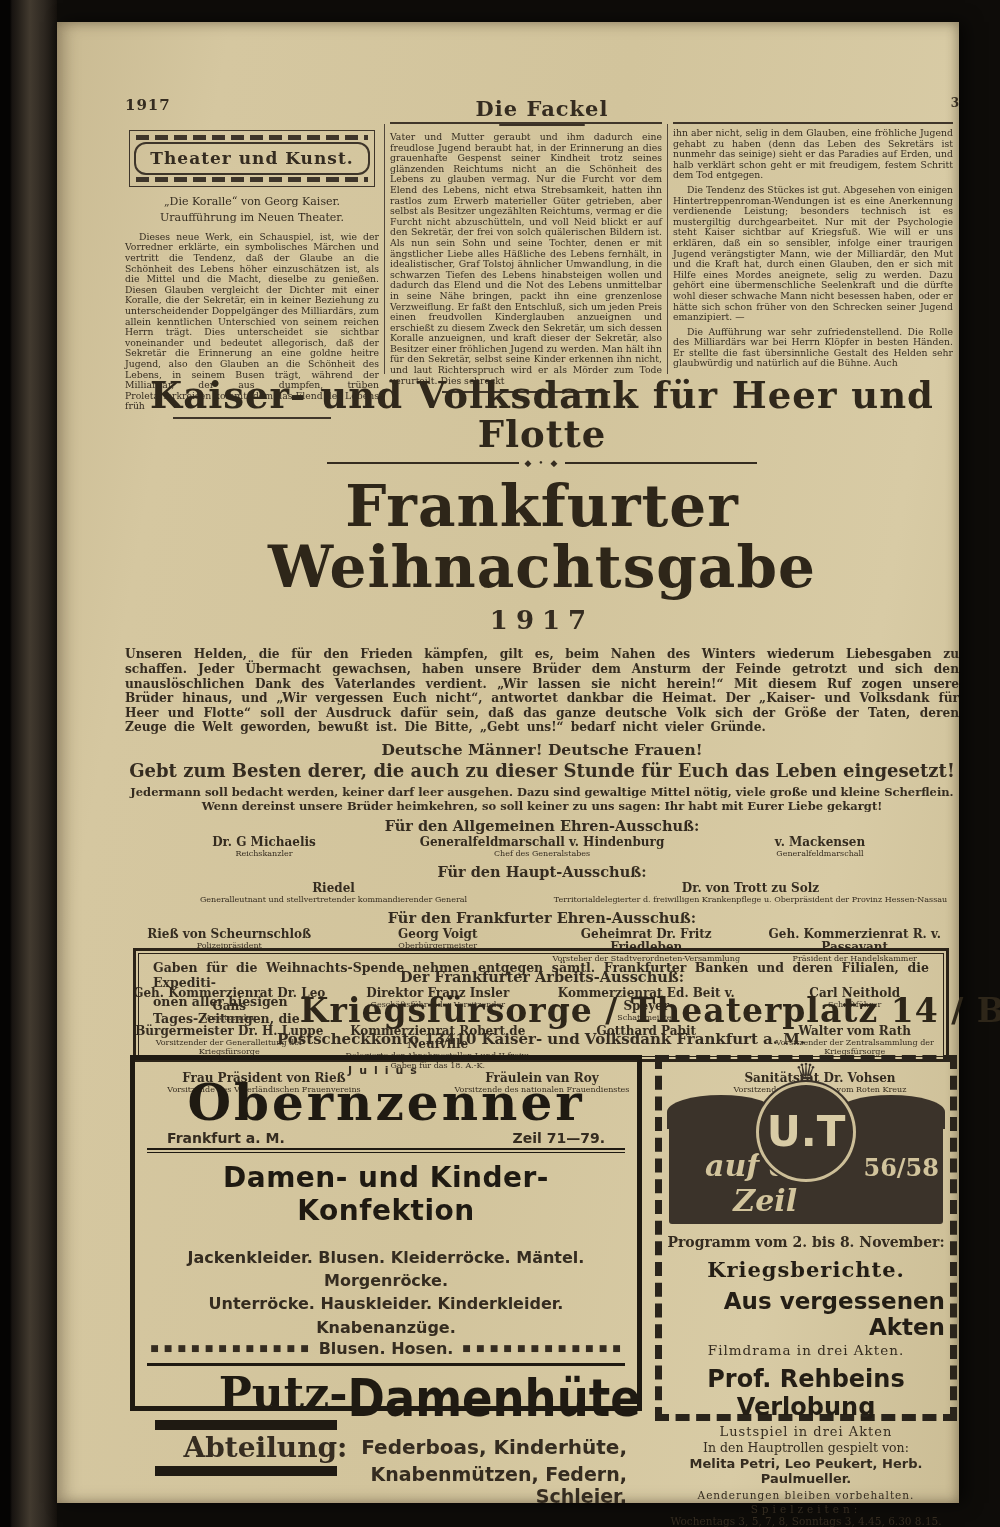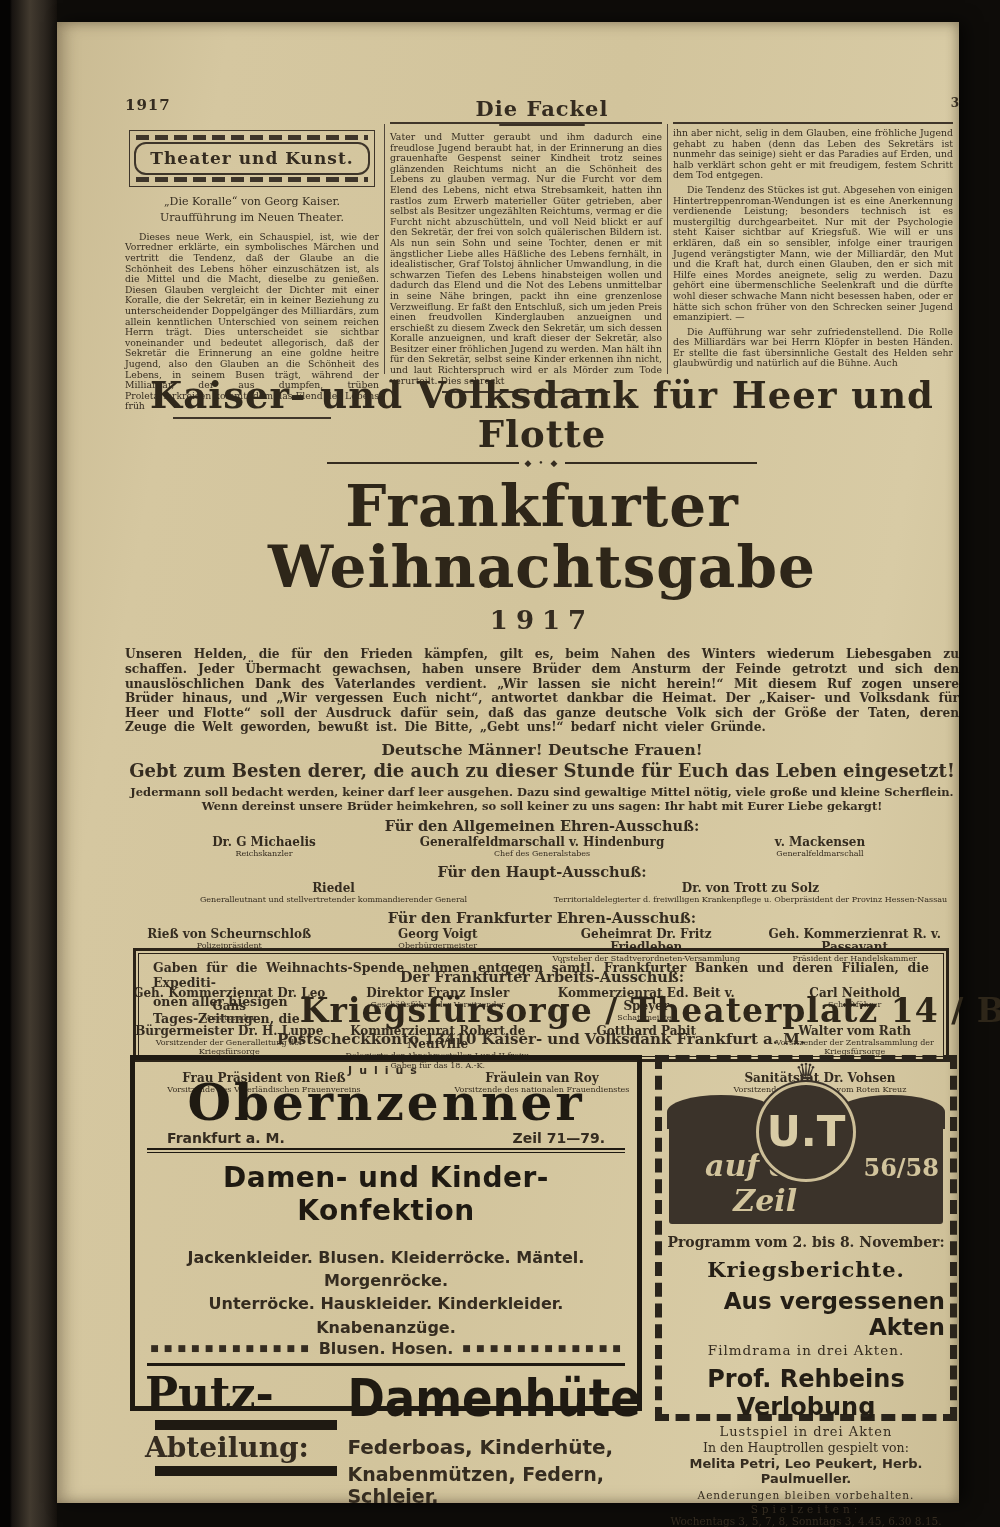--- a/index.html
+++ b/index.html
@@ -70,21 +70,21 @@
   .ad-obz{position:absolute;left:73px;top:1033px;width:512px;height:356px;border:5px solid #1f1a12;box-sizing:border-box;text-align:center;padding:4px 10px;}
   .obz-julius{font-family:"DejaVu Sans",sans-serif;font-weight:bold;font-size:11px;letter-spacing:7px;}
   .obz-name{font-weight:bold;font-size:50px;line-height:1.02;letter-spacing:3px;color:#1f1a12;}
   .obz-row{display:flex;justify-content:space-between;font-family:"DejaVu Sans",sans-serif;font-weight:bold;font-size:14px;padding:0 22px;margin-top:2px;gap:34px;}
   .obz-rule{border-top:2px solid #1f1a12;border-bottom:1px solid #1f1a12;height:2px;margin:2px 2px 8px;}
   .obz-headline{font-family:"DejaVu Sans",sans-serif;font-weight:bold;font-size:28px;letter-spacing:0.5px;color:#1f1a12;}
   .obz-items{font-family:"DejaVu Sans",sans-serif;font-weight:bold;font-size:16px;line-height:1.45;margin-top:19px;}
   .obz-sqrow{display:flex;align-items:center;justify-content:center;gap:9px;font-family:"DejaVu Sans",sans-serif;font-weight:bold;font-size:16px;}
   .squares{font-size:9px;letter-spacing:1px;}
   .obz-hr{border-top:3px solid #1f1a12;margin:5px 2px 6px;}
-  .obz-bottom{display:flex;text-align:left;margin-top:2px;}
+  .obz-bottom{display:flex;text-align:right;margin-top:2px;}
   .obz-dept{width:42%;}
   .putz{font-weight:bold;font-size:44px;line-height:1;color:#1f1a12;}
   .dept-bar{height:10px;background:#1f1a12;margin:4px 10px;}
   .abteilung{font-weight:bold;font-size:28px;line-height:1;}
   .obz-prod{width:58%;}
   .damenhuete{font-family:"DejaVu Sans",sans-serif;font-weight:bold;font-size:45px;line-height:1;transform:scaleY(1.15);transform-origin:top;color:#1f1a12;}
   .prod-sub1{font-family:"DejaVu Sans",sans-serif;font-weight:bold;font-size:20px;margin-top:18px;}
   .prod-sub2{font-family:"DejaVu Sans",sans-serif;font-weight:bold;font-size:19px;margin-top:4px;}
   .ad-ut{position:absolute;left:598px;top:1033px;width:302px;height:366px;border:7px dashed #2a241b;box-sizing:border-box;text-align:center;padding:0 5px;}
   .ut-logo{position:relative;height:160px;margin:2px 2px 0;}

